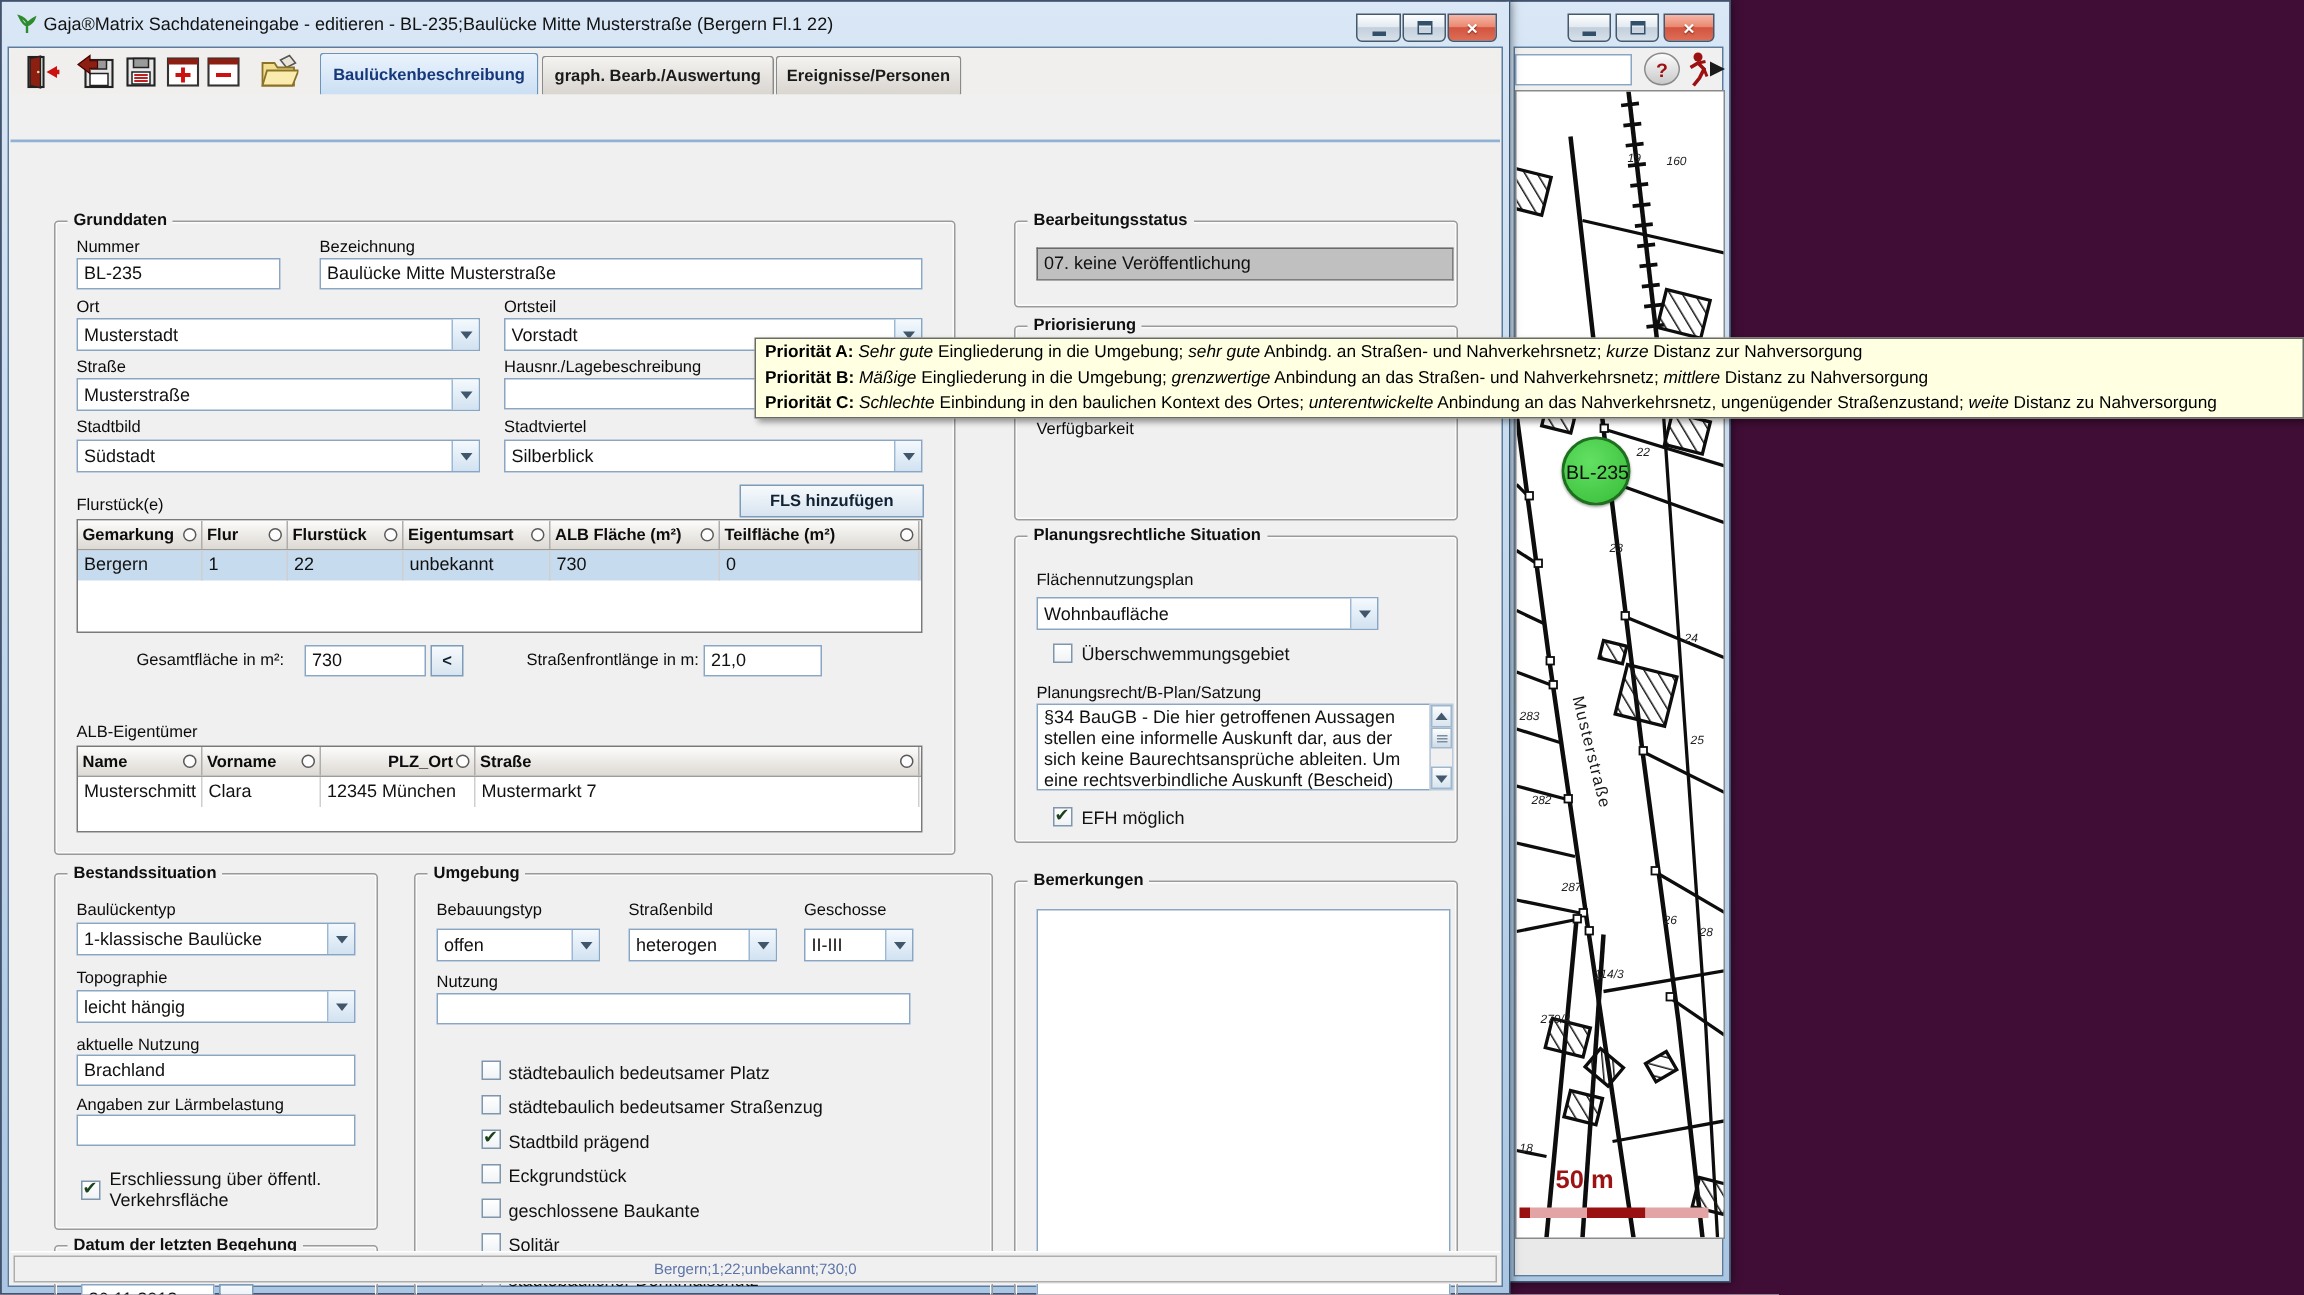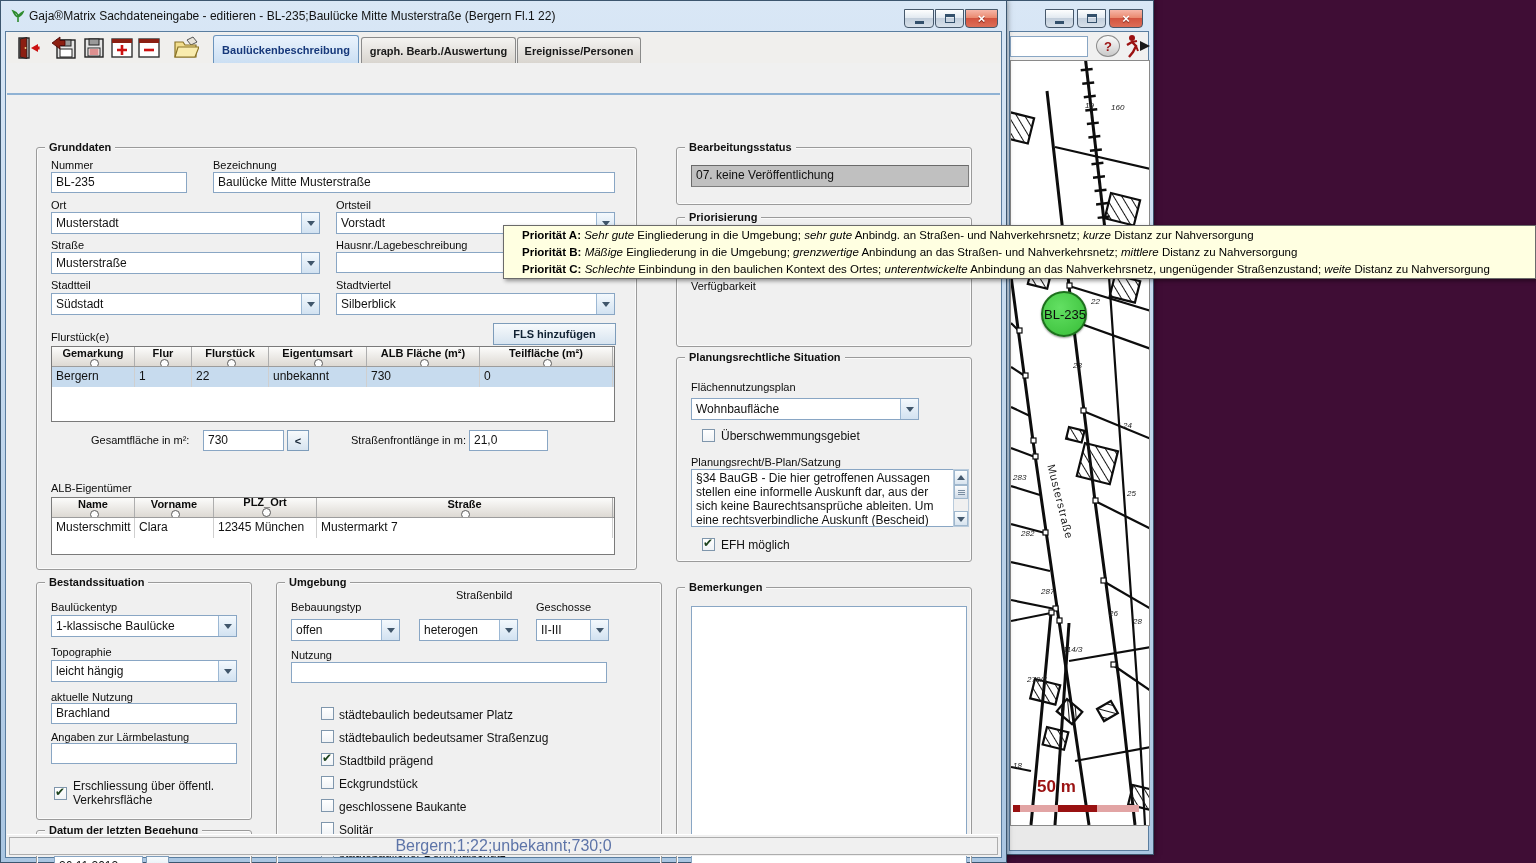--- a/index.html
+++ b/index.html
@@ -47,40 +47,40 @@
           display:flex; align-items:center; justify-content:center; }
 
   .cb { position:absolute; width:13px; height:13px; background:linear-gradient(#fff,#f0f3f6); border:1px solid #7f96ac; }
   .cb.checked::after { content:"\2714"; position:absolute; left:0px; top:-3px; font-size:12px; color:#1c421c; }
   .cblabel { position:absolute; font-size:12px; color:#111; white-space:nowrap; }
 
   
   .dtable { position:absolute; background:#fff; border:1px solid #7a7a7a; overflow:hidden; }
   .dt-head { display:flex; height:20px; background:linear-gradient(#fcfcfb,#ddd9d3); border-bottom:1px solid #9c9c9c; }
   .dt-hcell { display:flex; align-items:center; justify-content:space-between; padding:0 3px; border-right:1px solid #aeaeae;
-              font-size:11px; font-weight:bold; color:#0c0c0c; overflow:hidden; white-space:nowrap; flex-shrink:0;flex-direction:column; }
+              font-size:11px; font-weight:bold; color:#0c0c0c; overflow:hidden; white-space:nowrap; flex-shrink:0; }
   .hdr-circle { width:9px; height:9px; border:1px solid #5a5a5a; border-radius:50%; background:#fdfdfd; flex-shrink:0; margin-left:2px; }
   .dt-row { display:flex; height:20px; background:#fff; }
   .dt-row.selected { background:#c7dbee; }
   .dt-cell { font-size:12px; color:#111; padding:2px 4px; border-right:1px solid #cfcfcf; overflow:hidden; white-space:nowrap; flex-shrink:0; }
 
   .tarea { position:absolute; background:#fff; border:1px solid #89a6c4; font-size:12px; line-height:14px; color:#111; padding:1px 4px; overflow:hidden; }
   .vscroll { position:absolute; width:16px; background:#f0f0f0; border:1px solid #b9cbdc; }
   .sb-btn { position:absolute; left:0; right:0; height:15px; background:linear-gradient(#fbfdfe,#d8e4ef); border:1px solid #9fb7cd; display:flex; align-items:center; justify-content:center; }
   .sb-btn i { width:0; height:0; border:4px solid transparent; }
   .sb-btn.up i { border-bottom:5px solid #44596e; margin-top:-4px; }
   .sb-btn.down i { border-top:5px solid #44596e; margin-top:5px; }
   .sb-thumb { position:absolute; left:0; right:0; height:14px; background:linear-gradient(#fdfdfd,#cfdbe8); border:1px solid #9fb7cd; display:flex; flex-direction:column; align-items:center; justify-content:center; gap:1px; }
   .sb-thumb b { width:7px; height:1px; background:#7a8ea2; }
 
   .statusbar { position:absolute; left:1px; right:1px; bottom:1px; height:22px; background:#f0f0f0; border-top:1px solid #fff; display:flex; align-items:center; justify-content:center; }
-  .statusbar .sb-box { position:absolute; left:2px; right:2px; top:2px; bottom:1px; border:1px solid #adadad; display:flex; align-items:center; justify-content:center; font-size:16px; color:#5d74a8; }
+  .statusbar .sb-box { position:absolute; left:2px; right:2px; top:2px; bottom:1px; border:1px solid #adadad; display:flex; align-items:center; justify-content:center; font-size:10px; color:#5d74a8; }
 
   
-  .tooltip { position:absolute; left:503px; top:225px; width:1033px; height:54px; background:#FFFFE1; border:1px solid #6a6a6a; box-shadow:2px 2px 4px rgba(0,0,0,.4); z-index:50; padding:1px 18px; overflow:hidden; }
+  .tooltip { position:absolute; left:503px; top:225px; width:1033px; height:54px; background:#FFFFE1; border:1px solid #6a6a6a; box-shadow:2px 2px 4px rgba(0,0,0,.4); z-index:50; padding:1px 6px; overflow:hidden; }
   .tt-line { font-size:11.5px; line-height:17px; white-space:nowrap; color:#000; }
   .tt-b { font-weight:bold; } .tt-i { font-style:italic; }
 
   
   .map-toolbar { position:absolute; left:0; top:0; right:0; height:28px; background:#f0f0f0; }
   .map-area { position:absolute; left:0; top:28px; width:140px; height:766px; background:#fff; border:1px solid #8a8a8a; overflow:hidden; }
   .map-footer { position:absolute; left:0; top:794px; right:0; bottom:0; background:#e9e9e9; }
   .parcel-label { position:absolute; font-size:8px; font-style:italic; color:#222; white-space:nowrap; }
   .street-label { position:absolute; left:46px; top:402px; font-size:11px; color:#1a1a1a; letter-spacing:1px; transform:rotate(76deg); transform-origin:left top; white-space:nowrap; }
   .bl-marker { position:absolute; left:30px; top:230px; width:46px; height:46px; border-radius:50%; background:radial-gradient(circle at 40% 35%,#63e063,#37bd37); border:2px solid #1d701d; box-shadow:0 1px 2px rgba(0,0,0,.4); }
@@ -347,21 +347,21 @@
       <div class="flabel" style="left:44px; top:144px;">Straße</div>
       <div class="combo" style="left:44px; top:157px; width:269px; height:22px;">
         <span class="combo-text">Musterstraße</span>
           <span class="combo-arrow">
             <i></i>
           </span>
       </div>
       <div class="flabel" style="left:329px; top:144px;">Hausnr./Lagebeschreibung</div>
       <div class="tinput" style="left:329px; top:157px; width:279px; height:21px;"></div>
 
-      <div class="flabel" style="left:44px; top:184px;">Stadtteil</div>
+      <div class="flabel" style="left:44px; top:184px;">Stadtbild</div>
       <div class="combo" style="left:44px; top:198px; width:269px; height:22px;">
         <span class="combo-text">Südstadt</span>
           <span class="combo-arrow">
             <i></i>
           </span>
       </div>
       <div class="flabel" style="left:329px; top:184px;">Stadtviertel</div>
       <div class="combo" style="left:329px; top:198px; width:279px; height:22px;">
         <span class="combo-text">Silberblick</span>
           <span class="combo-arrow">
@@ -529,21 +529,21 @@
       <div class="group" style="left:269px; top:487px; width:386px; height:310px;">
         <div class="group-label">Umgebung</div>
       </div>
       <div class="flabel" style="left:284px; top:506px;">Bebauungstyp</div>
       <div class="combo" style="left:284px; top:524px; width:109px; height:22px;">
         <span class="combo-text">offen</span>
           <span class="combo-arrow">
             <i></i>
           </span>
       </div>
-      <div class="flabel" style="left:412px; top:494px;margin-left:37px;">Straßenbild</div>
+      <div class="flabel" style="left:412px; top:506px;">Straßenbild</div>
       <div class="combo" style="left:412px; top:524px; width:99px; height:22px;">
         <span class="combo-text">heterogen</span>
           <span class="combo-arrow">
             <i></i>
           </span>
       </div>
       <div class="flabel" style="left:529px; top:506px;">Geschosse</div>
       <div class="combo" style="left:529px; top:524px; width:73px; height:22px;">
         <span class="combo-text">II-III</span>
           <span class="combo-arrow">

